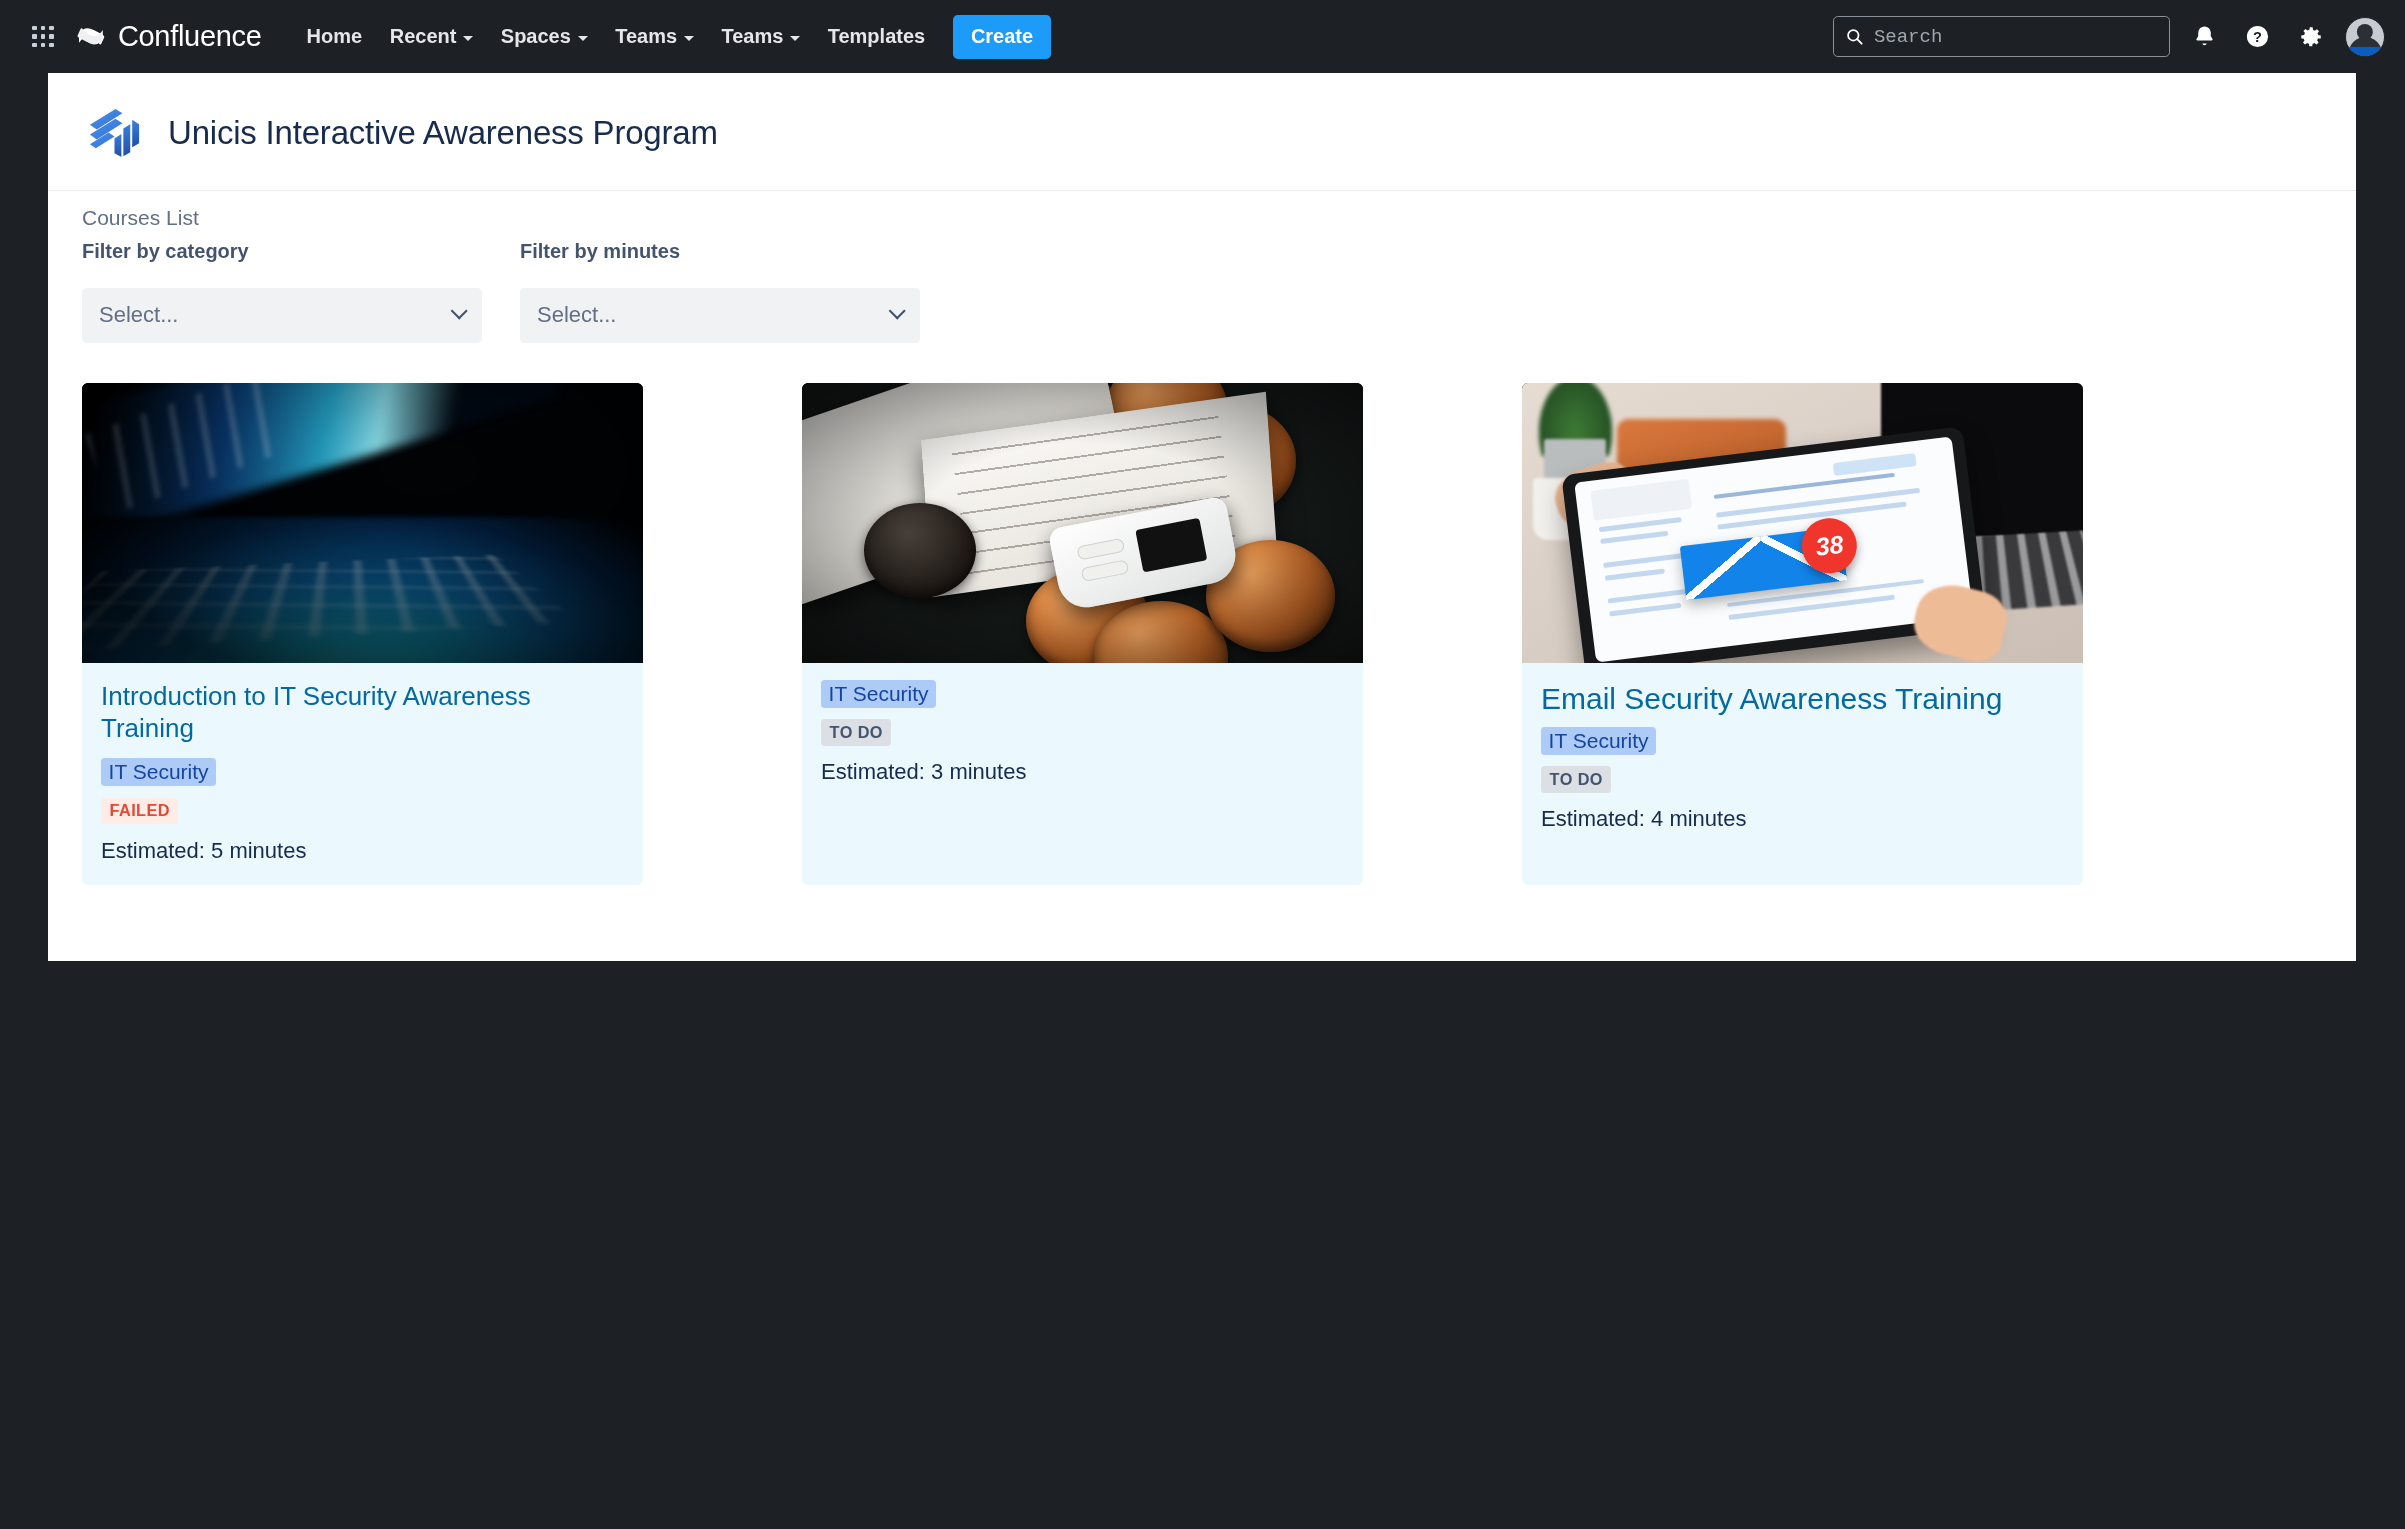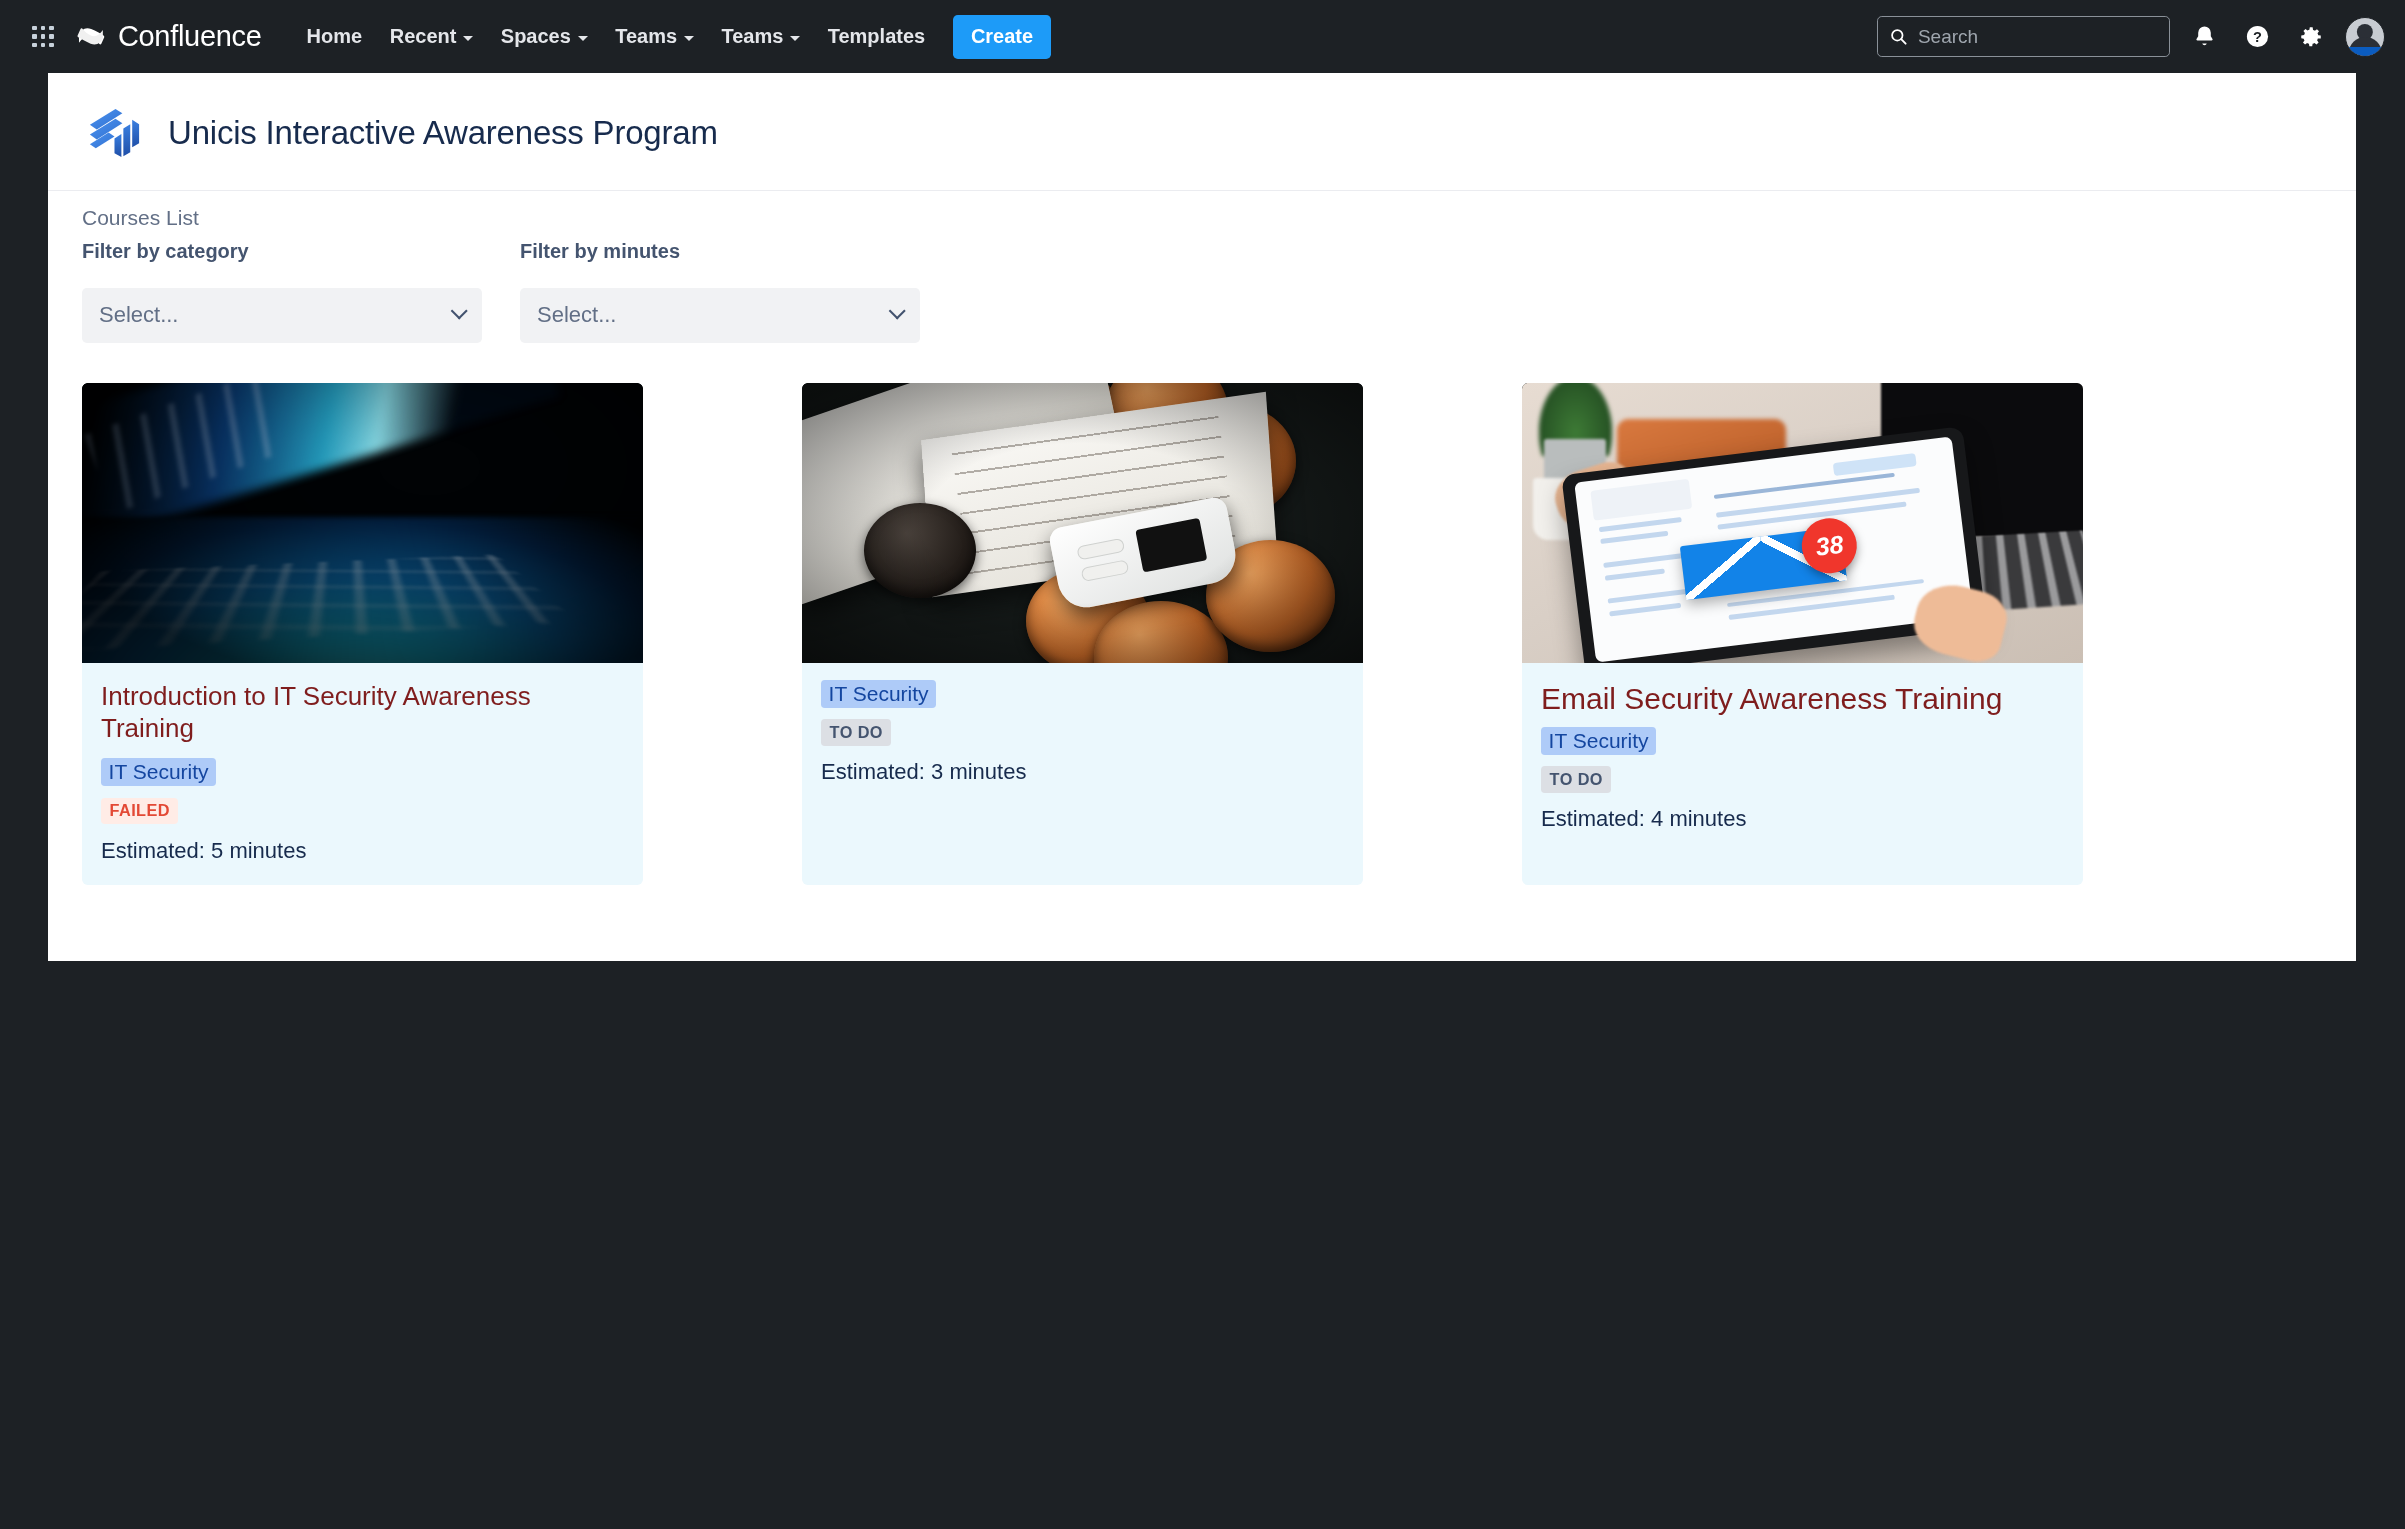--- a/index.html
+++ b/index.html
@@ -77,28 +77,29 @@
     cursor: pointer;
     font-family: inherit;
     white-space: nowrap;
   }
 
   .nav-right {
     margin-left: auto;
     display: flex; align-items: center; gap: 15.3px;
   }
   .search-box {
-    width: 293px; height: 41px;
+    width: 337px; height: 41px;
     border: 1.5px solid #8a9199;
     border-radius: 4.8px;
     display: flex; align-items: center;
     padding: 0 11.5px;
     gap: 9.6px;
     background: transparent;
     cursor: text;
+    font-family: Liberation Mono, monospace;
   }
   .search-text { color: #9fa6ae; font-size: 19px; }
   .icon-btn {
     width: 38px; height: 38px;
     display: flex; align-items: center; justify-content: center;
     border-radius: 50%;
     cursor: pointer;
   }
   .avatar {
     width: 40px; height: 40px; border-radius: 50%;
@@ -194,21 +195,21 @@
     width: 100%;
     height: 280px;
     border-radius: 5.7px 5.7px 0 0;
     position: relative;
     overflow: hidden;
     background: #000;
   }
   .card-content { padding: 17px 19px 21px 19px; }
   .card-title {
     font-size: 26px;
-    color: #7f1d1d;
+    color: #0369a1;
     line-height: 1.25;
     margin-bottom: 13.4px;
   }
   .card-title.lg { font-size: 30px; margin-bottom: 9.6px; }
   .badge-row { margin-bottom: 11.5px; }
   .badge {
     display: inline-block;
     font-size: 21px;
     padding: 1.9px 7.6px;
     border-radius: 3.8px;

